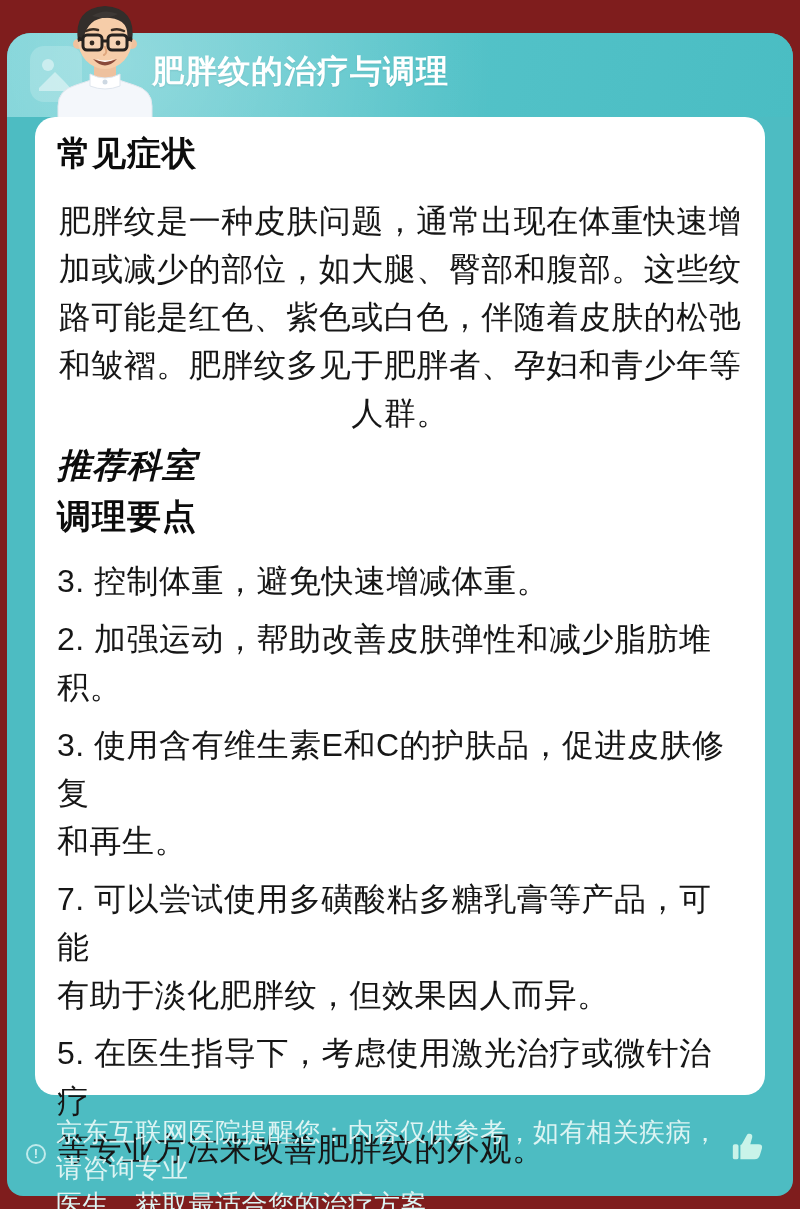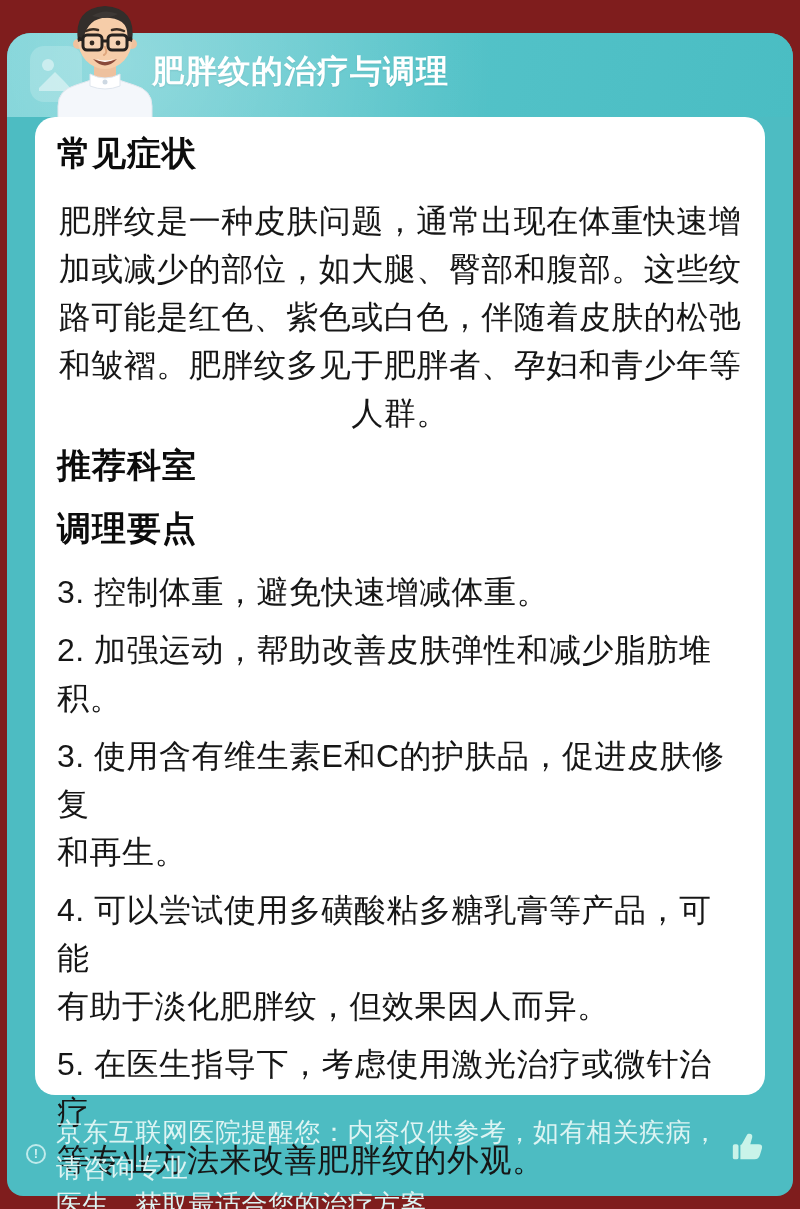--- a/index.html
+++ b/index.html
@@ -27,22 +27,22 @@
   .page-title{position:absolute;left:152px;top:50px;
               font-size:32px;font-weight:700;color:#ffffff;letter-spacing:1px;
               line-height:42px;text-shadow:0 1px 2px rgba(0,0,0,0.08);}
 
   
   .card{position:absolute;left:35px;top:117px;width:730px;height:978px;
         box-sizing:border-box;background:#ffffff;border-radius:20px;
         padding:16px 22px;color:#161616;}
   .sec-heading{font-size:34px;font-weight:700;line-height:40px;margin:0;
                color:#0c0c0c;letter-spacing:1px;}
-  .h-dept{margin-top:8px;}
-  .h-tips{margin-top:23px;}
+  .h-dept{margin-top:8px;font-style:italic;}
+  .h-tips{margin-top:12px;font-family:Liberation Serif, serif;}
   .body-text{font-size:32px;line-height:48px;margin:24px 0 8px;
              white-space:pre-line;letter-spacing:0.5px;text-align:center;}
   .dept-text{font-size:32px;line-height:48px;margin:16px 0 0;letter-spacing:0.5px;}
   .tips{margin-top:20px;}
   .tip{font-size:32px;line-height:48px;margin:0 0 10px;
        white-space:pre-line;letter-spacing:0.5px;}
   .tip:last-child{margin-bottom:0;}
 
   
   .footer{position:absolute;left:26px;top:1114px;width:748px;
@@ -119,21 +119,21 @@
 
     <h2 class="sec-heading h-dept">推荐科室</h2>
 
     <h2 class="sec-heading h-tips">调理要点</h2>
     <div class="tips">
       <p class="tip">3. 控制体重，避免快速增减体重。</p>
       <p class="tip">2. 加强运动，帮助改善皮肤弹性和减少脂肪堆
 积。</p>
       <p class="tip">3. 使用含有维生素E和C的护肤品，促进皮肤修复
 和再生。</p>
-      <p class="tip">4. 可以尝试使用多磺酸粘多糖乳膏等产品，可能
+      <p class="tip">7. 可以尝试使用多磺酸粘多糖乳膏等产品，可能
 有助于淡化肥胖纹，但效果因人而异。</p>
       <p class="tip">5. 在医生指导下，考虑使用激光治疗或微针治疗
 等专业方法来改善肥胖纹的外观。</p>
     </div>
   </div>
 
   <div class="footer">
     <div class="info-icon">!</div>
     <div class="disclaimer">京东互联网医院提醒您：内容仅供参考，如有相关疾病，请咨询专业
 医生，获取最适合您的治疗方案</div>

